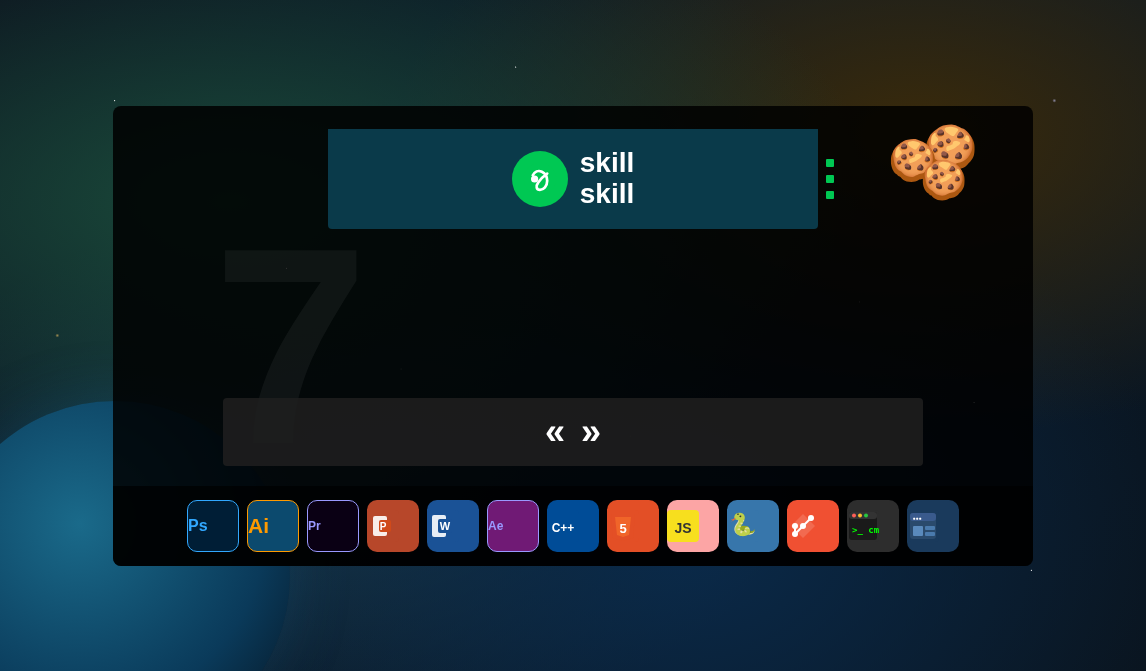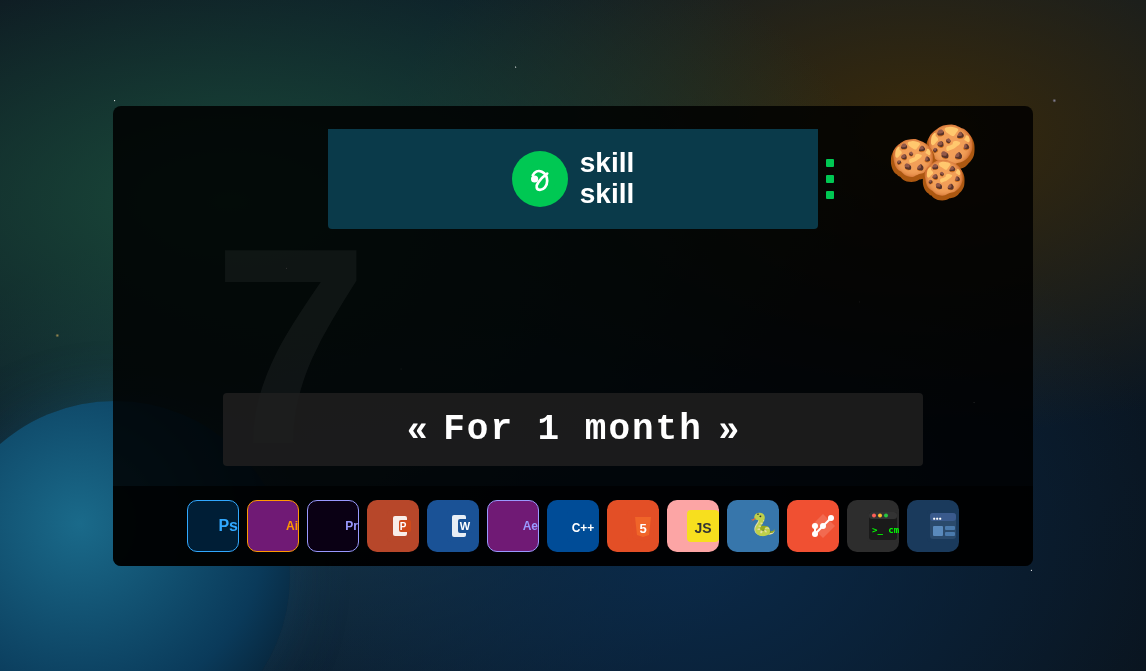--- a/index.html
+++ b/index.html
@@ -228,33 +228,33 @@
       gap: 8px;
       padding: 0 20px;
     }
 
     .app-icon {
       width: 52px;
       height: 52px;
       border-radius: 10px;
       display: flex;
       align-items: center;
-      justify-content: flex-end;
+      justify-content: flex-start;
       font-weight: bold;
       font-size: 13px;
       color: white;
       flex-shrink: 0;
       position: relative;
       overflow: hidden;
     }
 
     
     .icon-ps { background: #001e36; border: 1.5px solid #31a8ff; color: #31a8ff; font-size: 16px; }
     
-    .icon-ai { background: #701a75; border: 1.5px solid #ff9a00; color: #ff9a00; font-size: 12px; }
+    .icon-ai { background: #0c4a6e; border: 1.5px solid #ff9a00; color: #ff9a00; font-size: 21px; }
     
     .icon-pr { background: #0a0014; border: 1.5px solid #9999ff; color: #9999ff; font-size: 12px; }
     
     .icon-ppt { background: #b7472a; font-size: 24px; }
     
     .icon-word { background: #1a5296; font-size: 24px; }
     
     .icon-ae { background: #701a75; border: 1.5px solid #9999ff; color: #9999ff; font-size: 12px; }
     
     .icon-cpp { background: #004c97; font-size: 15px; }
@@ -319,21 +319,20 @@
 
     <div class="cookie-cluster" style="position:absolute;top:16px;right:55px;">
       <span class="cookie-c1">🍪</span>
       <span class="cookie-c2">🍪</span>
       <span class="cookie-c3">🍪</span>
     </div>
 
 
     <div class="month-banner">
       <span class="chevron-left">«</span>
-      <span class="month-text">For 1 month</span>
       <span class="chevron-right">»</span>
     </div>
 
   </div>
 
   <div class="icons-bar">
 
     <div class="app-icon icon-ps" title="Adobe Photoshop">
       <span class="icon-label">Ps</span>
     </div>

